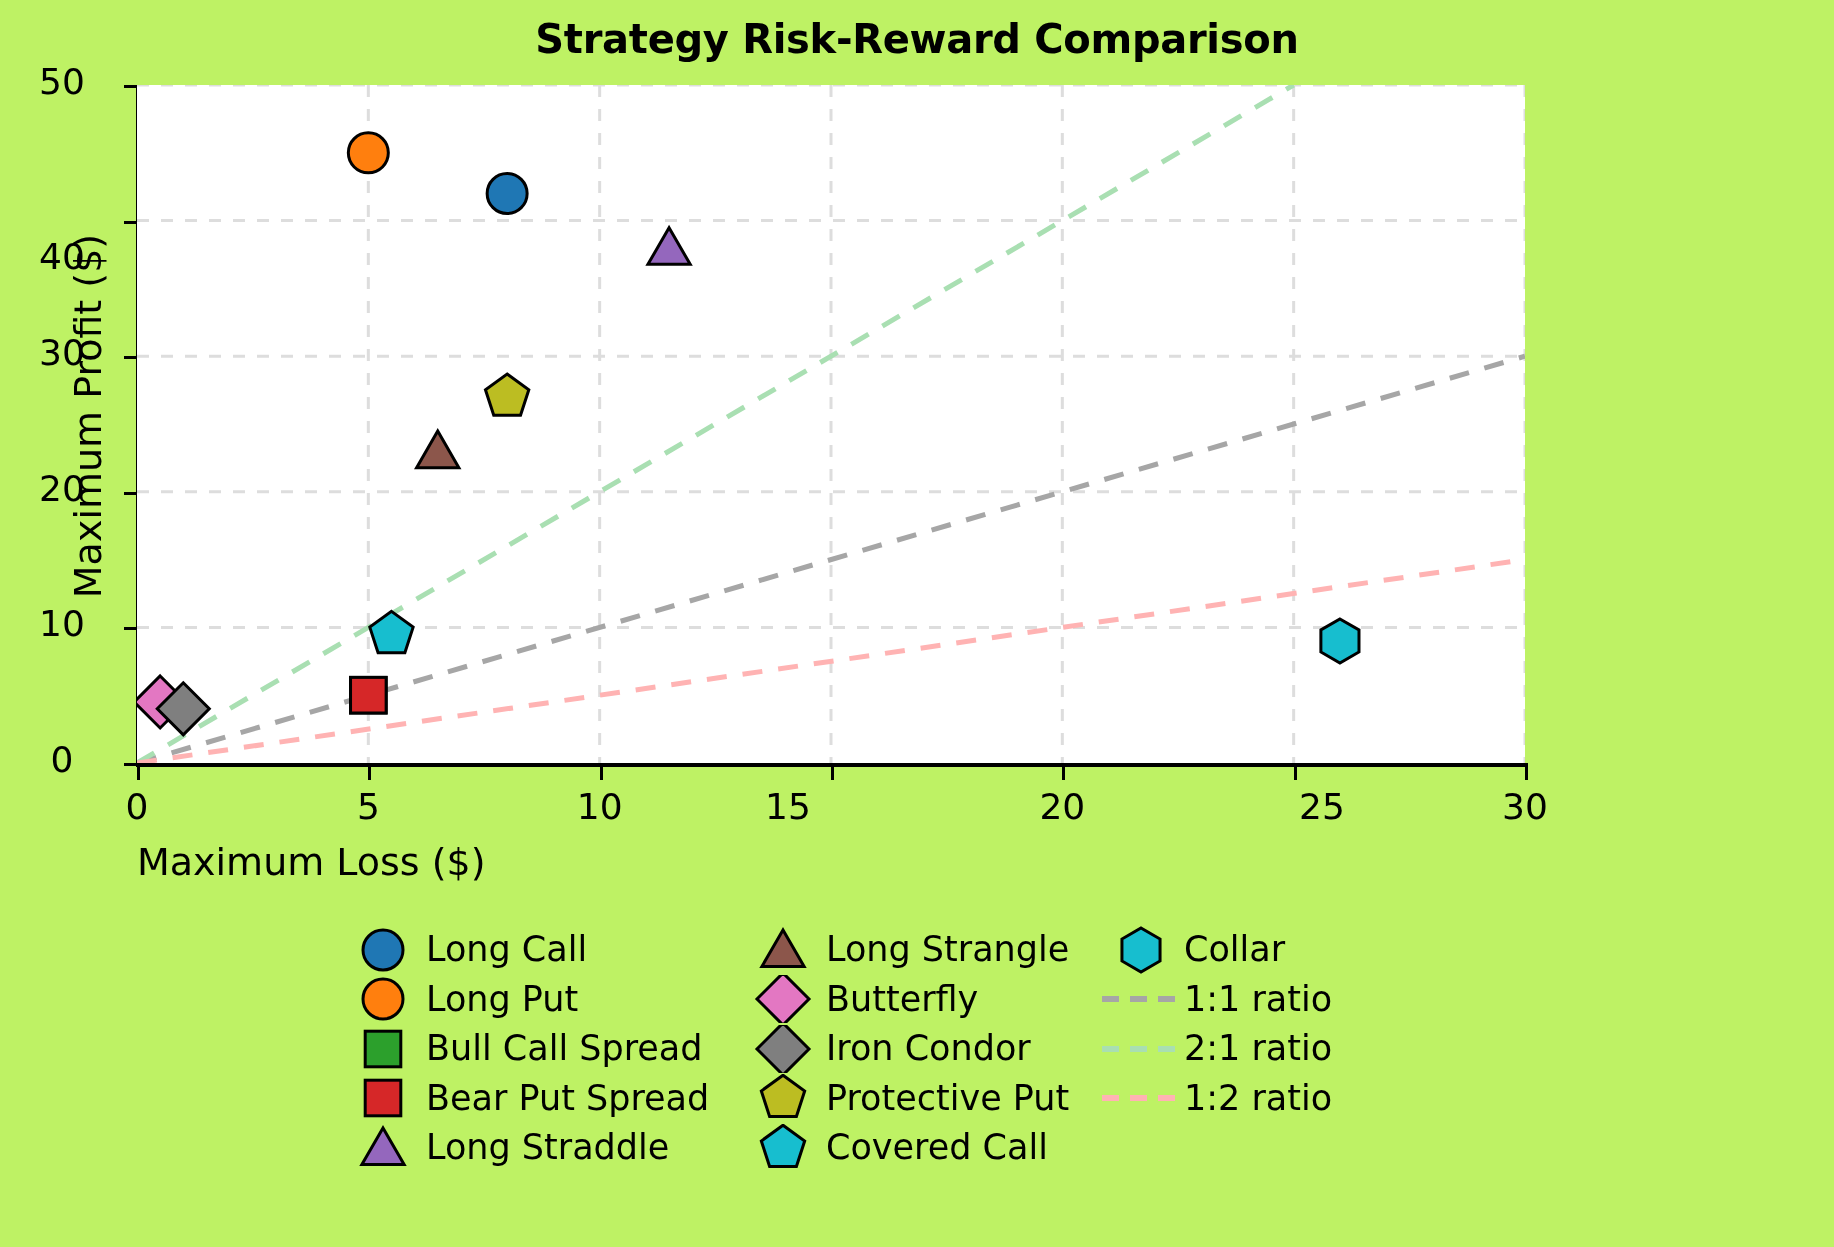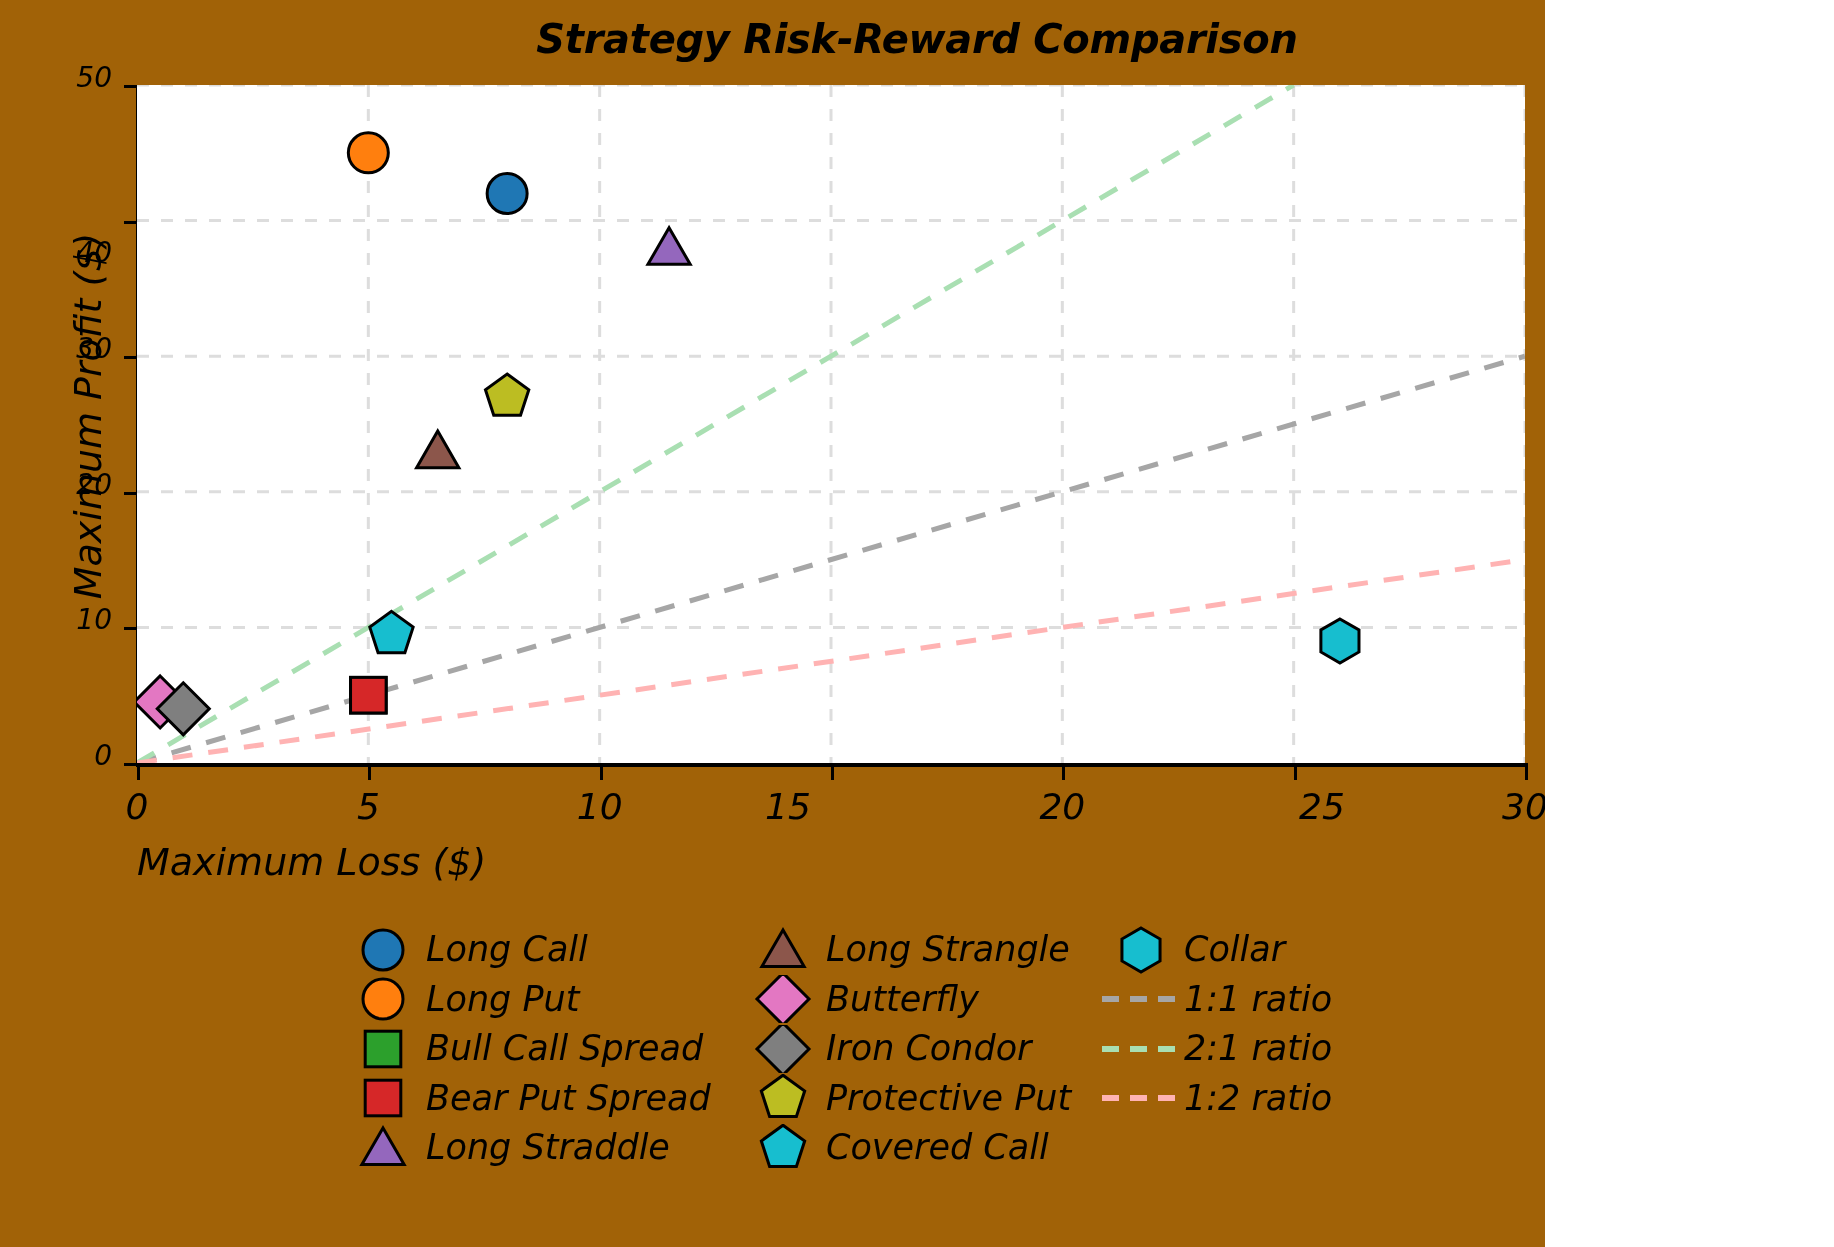--- a/index.html
+++ b/index.html
@@ -3,25 +3,24 @@
 <meta charset="utf-8">
 <style>
   * { box-sizing: border-box; }
   html, body {
     margin: 0; padding: 0;
     background: #ffffff;
     font-family: "DejaVu Sans", sans-serif;
   }
   #page {
     position: relative;
-    width: 1545px;
+    width: 1834px;
     height: 1247px;
-    background: #a16207;
+    background: #bef264;
     overflow: hidden;
-    font-style: italic;
   }
 
   
   #chart-title {
     position: absolute;
     left: 0; top: 16px;
     width: 1834px;
     text-align: center;
     font-size: 40px;
     font-weight: bold;
@@ -74,22 +73,22 @@
     width: 90px;
     margin-left: -45px;
     text-align: center;
     font-size: 36px;
     color: #000000;
   }
   .ytick-label {
     position: absolute;
     left: 12px;
     width: 100px;
-    text-align: right;
-    font-size: 28px;
+    text-align: center;
+    font-size: 36px;
     color: #000000;
     margin-top: -24px;
   }
 
   
   #xaxis-label {
     position: absolute;
     left: 137px; top: 840px;
     width: 1388px;
     text-align: left;

